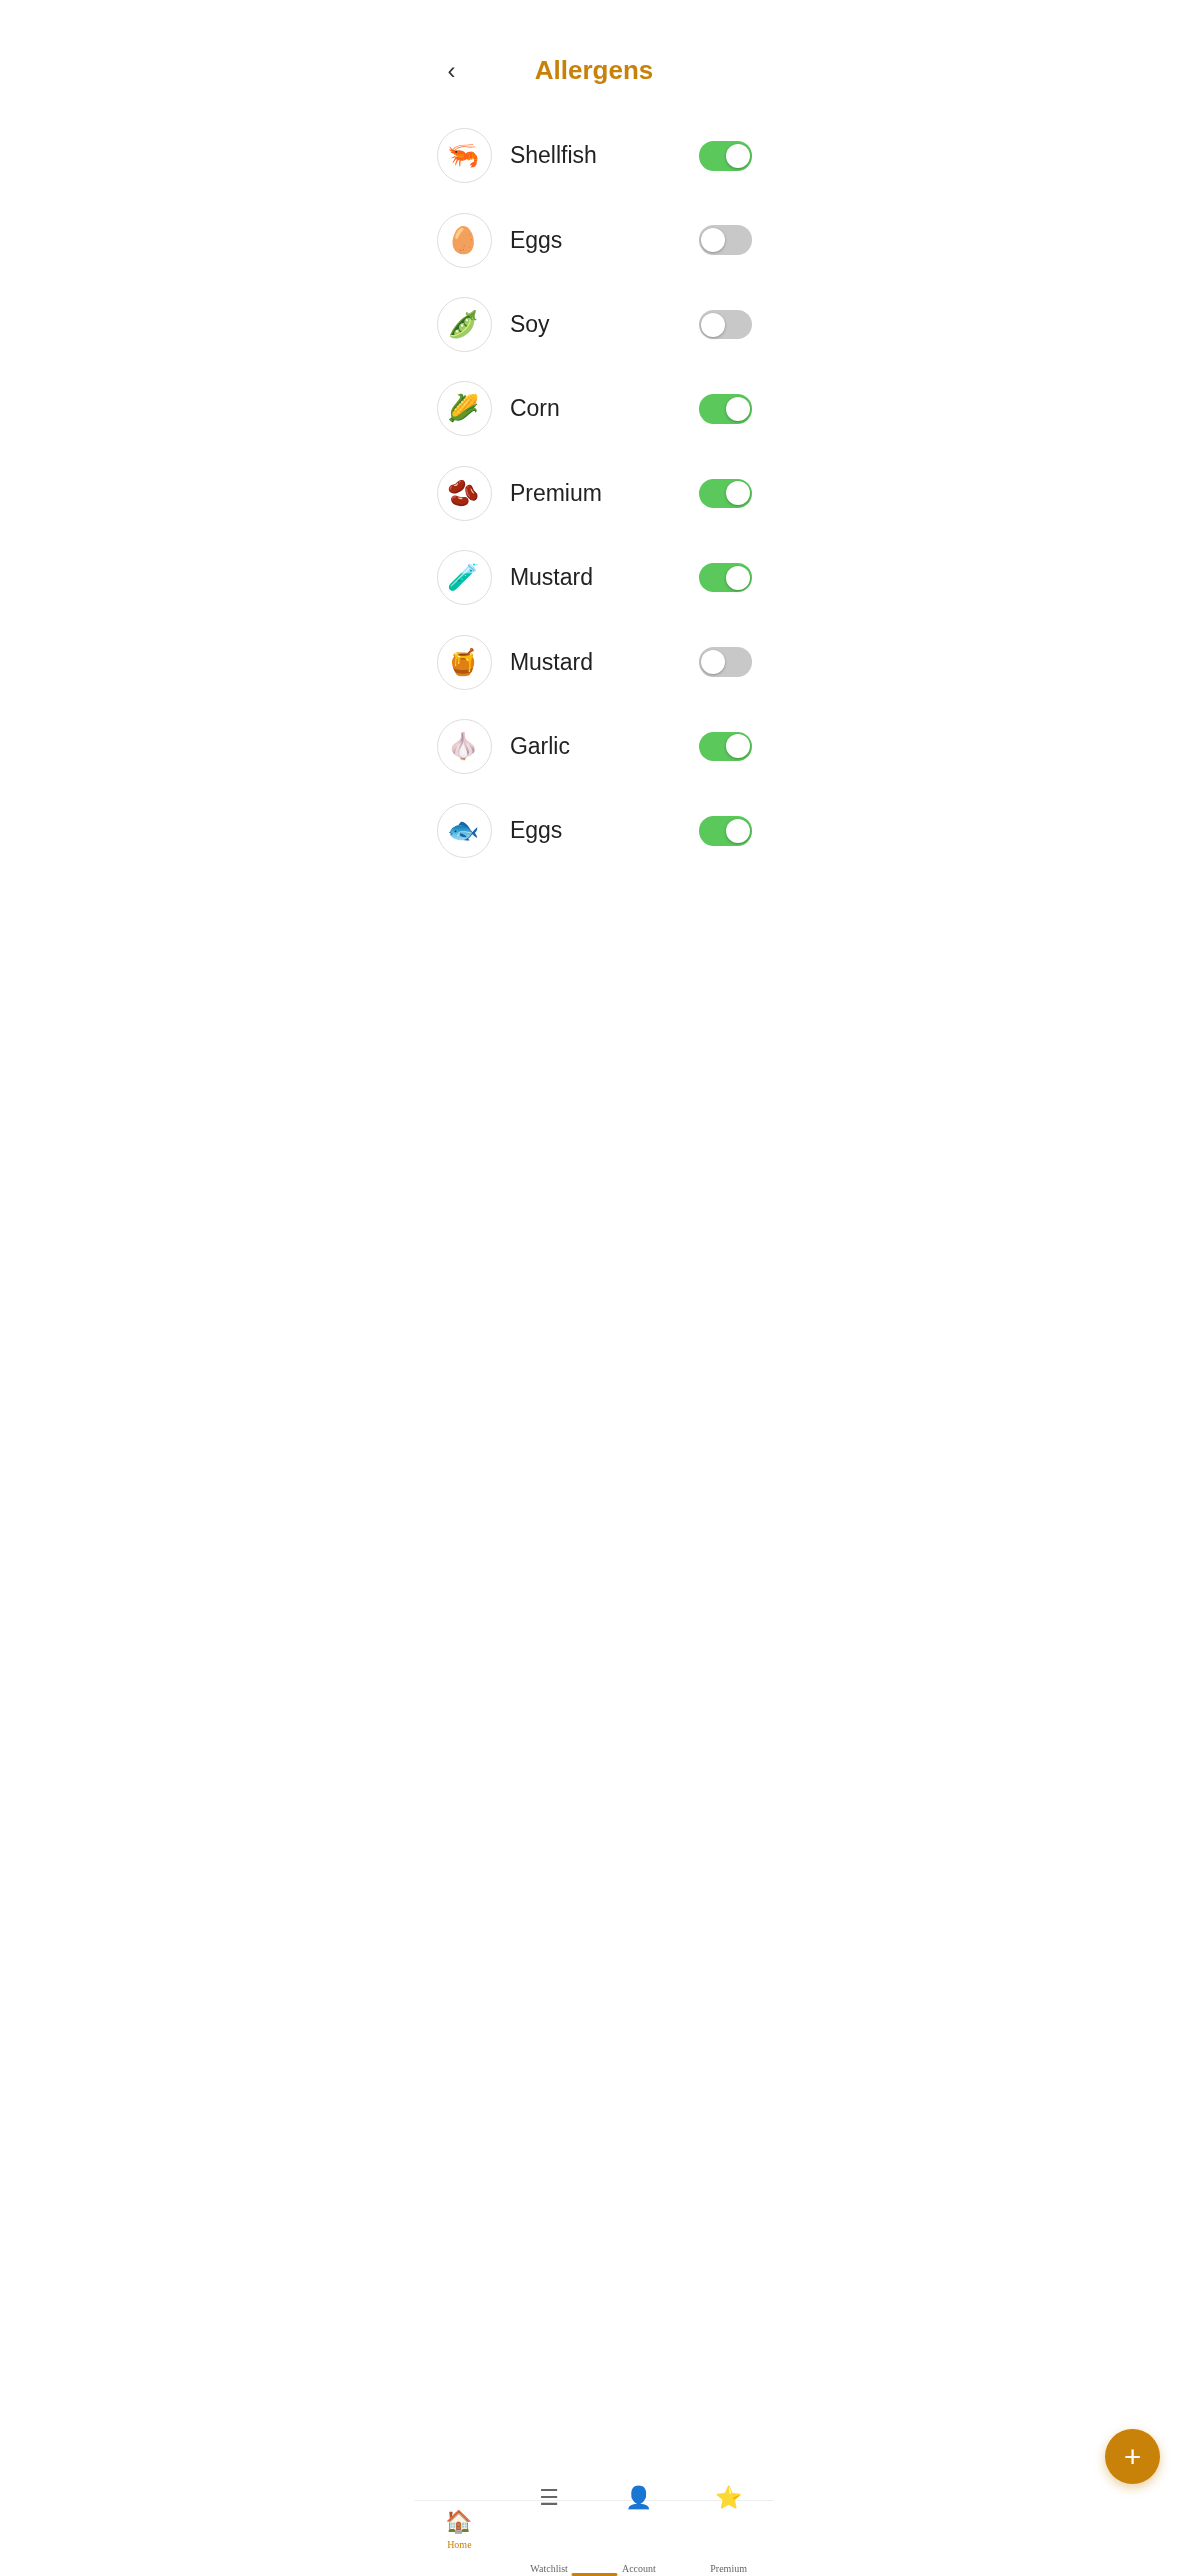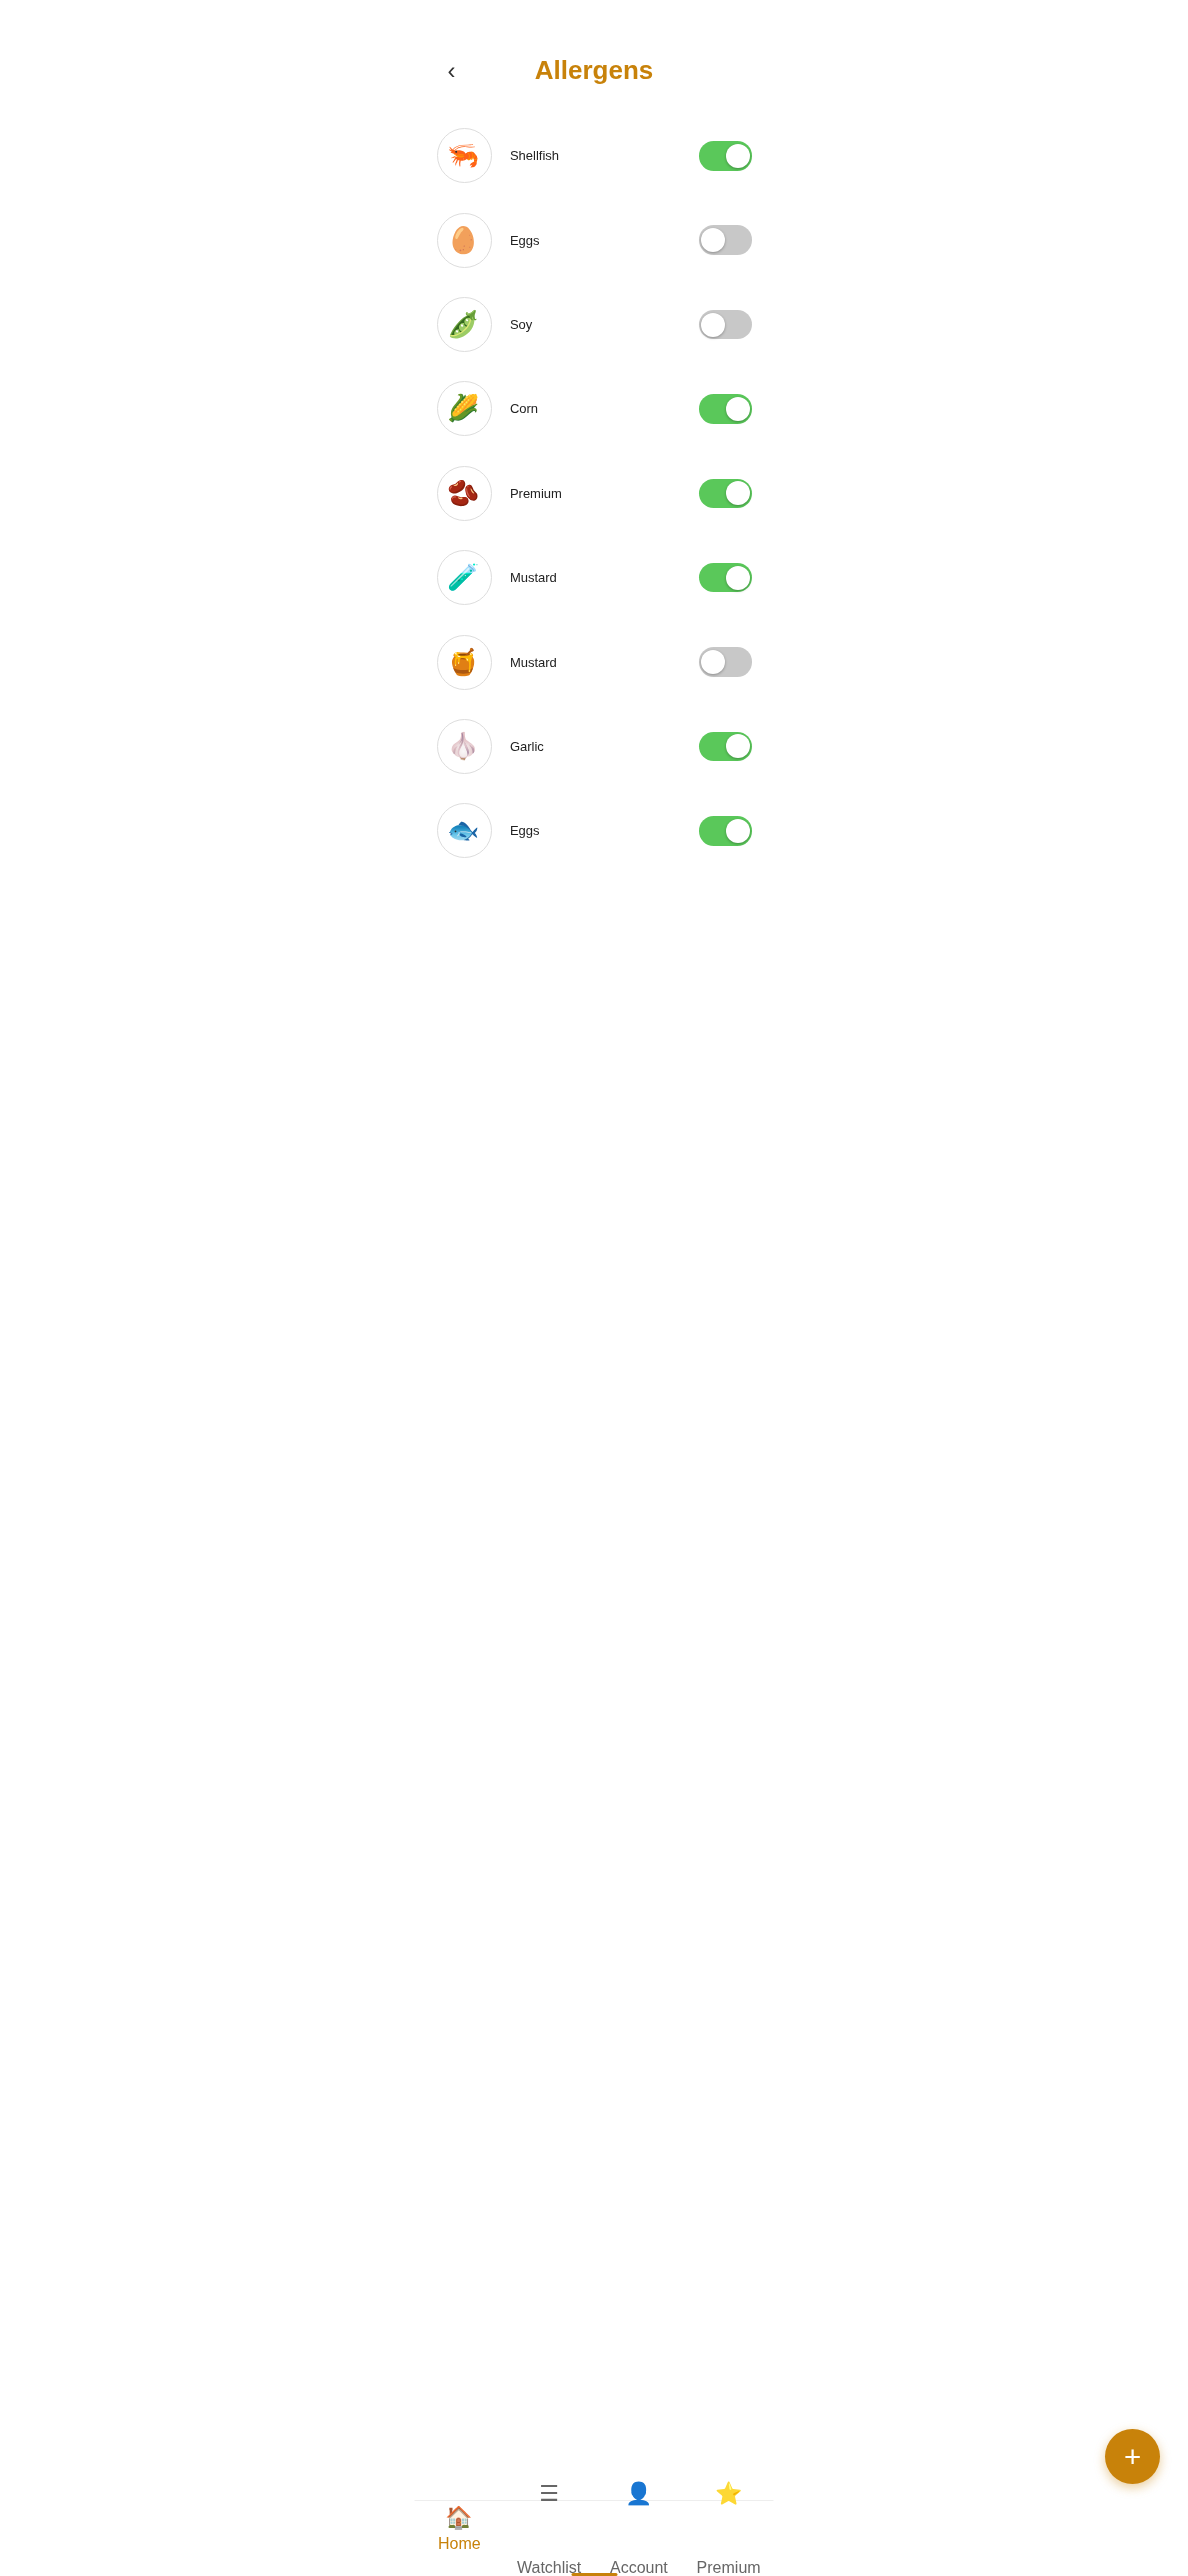--- a/index.html
+++ b/index.html
@@ -68,21 +68,21 @@
       display: flex;
       align-items: center;
       justify-content: center;
       flex-shrink: 0;
       font-size: 26px;
       background: #fff;
     }
 
     .allergen-label {
       flex: 1;
-      font-size: 13px;
+      font-size: 23px;
       color: #222;
       margin-left: 18.4px;
       font-weight: 400;
     }
 
     
     .toggle-switch {
       position: relative;
       width: 53px;
       height: 29.5px;
@@ -179,22 +179,23 @@
       gap: 3.7px;
       border: none;
       background: none;
     }
 
     .nav-icon {
       font-size: 22px;
     }
 
     .nav-label {
-      font-size: 16px;
+      font-size: 10px;
       font-weight: 500;
+      font-family: Liberation Serif, serif;
     }
 
     .nav-item.active .nav-label {
       color: #C8820A;
     }
 
     .nav-item.active .nav-icon {
       color: #C8820A;
     }
 

